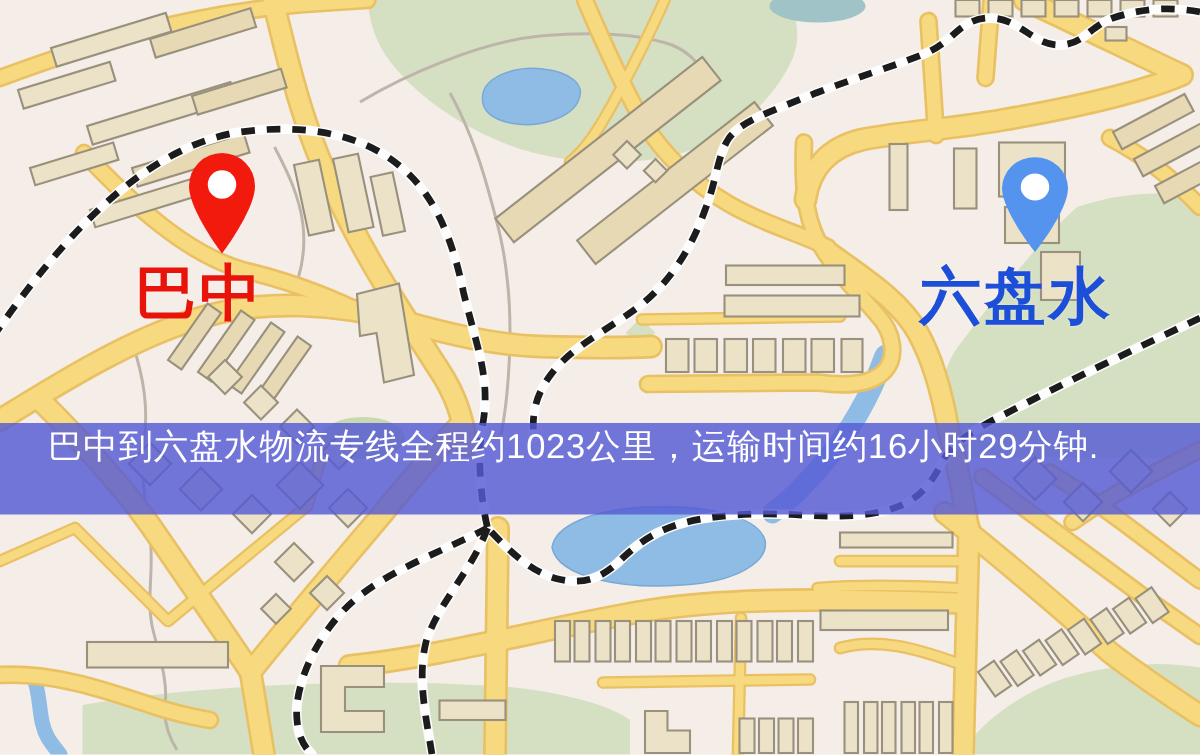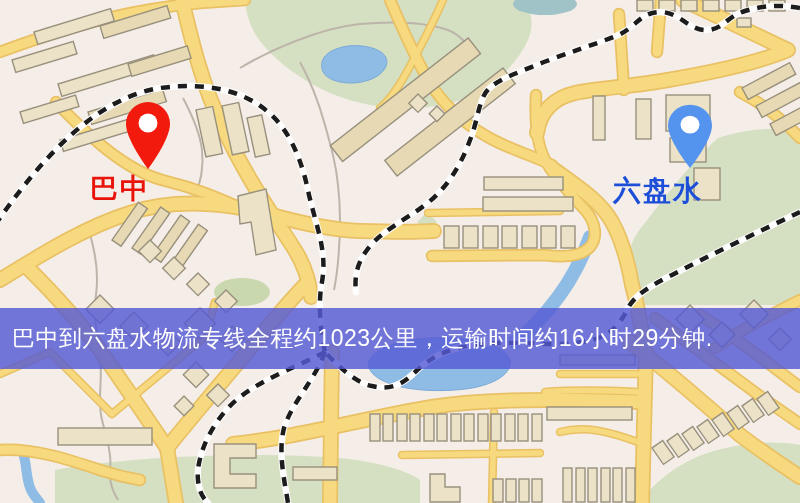--- a/index.html
+++ b/index.html
@@ -7,22 +7,22 @@
   #stage{position:relative;width:800px;height:503px;overflow:hidden;background:#f5eee8;}
   #stage svg{position:absolute;left:0;top:0;}
   .bld{fill:#ece2c8;stroke:#99917d;stroke-width:1.4;}
   .bld2{fill:#e6d9b4;stroke:#99917d;stroke-width:1.4;}
   .park{fill:#d5e0c3;stroke:none;}
   .water{fill:#8fbce5;stroke:#7aa9d8;stroke-width:1;}
   .gpath{fill:none;stroke:#bdb5a9;stroke-width:2;}
   .rail-case{fill:none;stroke:#fdfdfd;stroke-width:6.5;stroke-linecap:round;}
   .rail-dash{fill:none;stroke:#1c1c1c;stroke-width:4.5;stroke-dasharray:9 8;}
   .pin{position:absolute;}
-  .city-label{position:absolute;font-weight:bold;font-size:28px;line-height:1.05;letter-spacing:2px;white-space:nowrap;text-shadow:0 0 2px rgba(255,255,255,.35);}
-  #banner{position:absolute;left:0;top:308px;width:800px;height:61px;display:flex;align-items:center;box-sizing:border-box;padding-left:12px;}
+  .city-label{position:absolute;font-weight:bold;font-size:41px;line-height:1.05;letter-spacing:2px;white-space:nowrap;text-shadow:0 0 2px rgba(255,255,255,.35);}
+  #banner{position:absolute;left:0;top:282px;width:800px;height:61px;display:flex;box-sizing:border-box;padding-left:32px;}
   #banner span{font-size:23px;letter-spacing:.5px;white-space:nowrap;}
 </style>
 </head>
 <body>
 
 <div id="stage">
   <svg width="800" height="503" viewBox="0 0 800 503">
     <defs>
       <g id="rdA">
         <path d="M0,280 C45,252 88,226 130,213 C175,198 228,203 268,214 C300,223 330,230 360,231 C395,232 418,232 434,231"></path>

